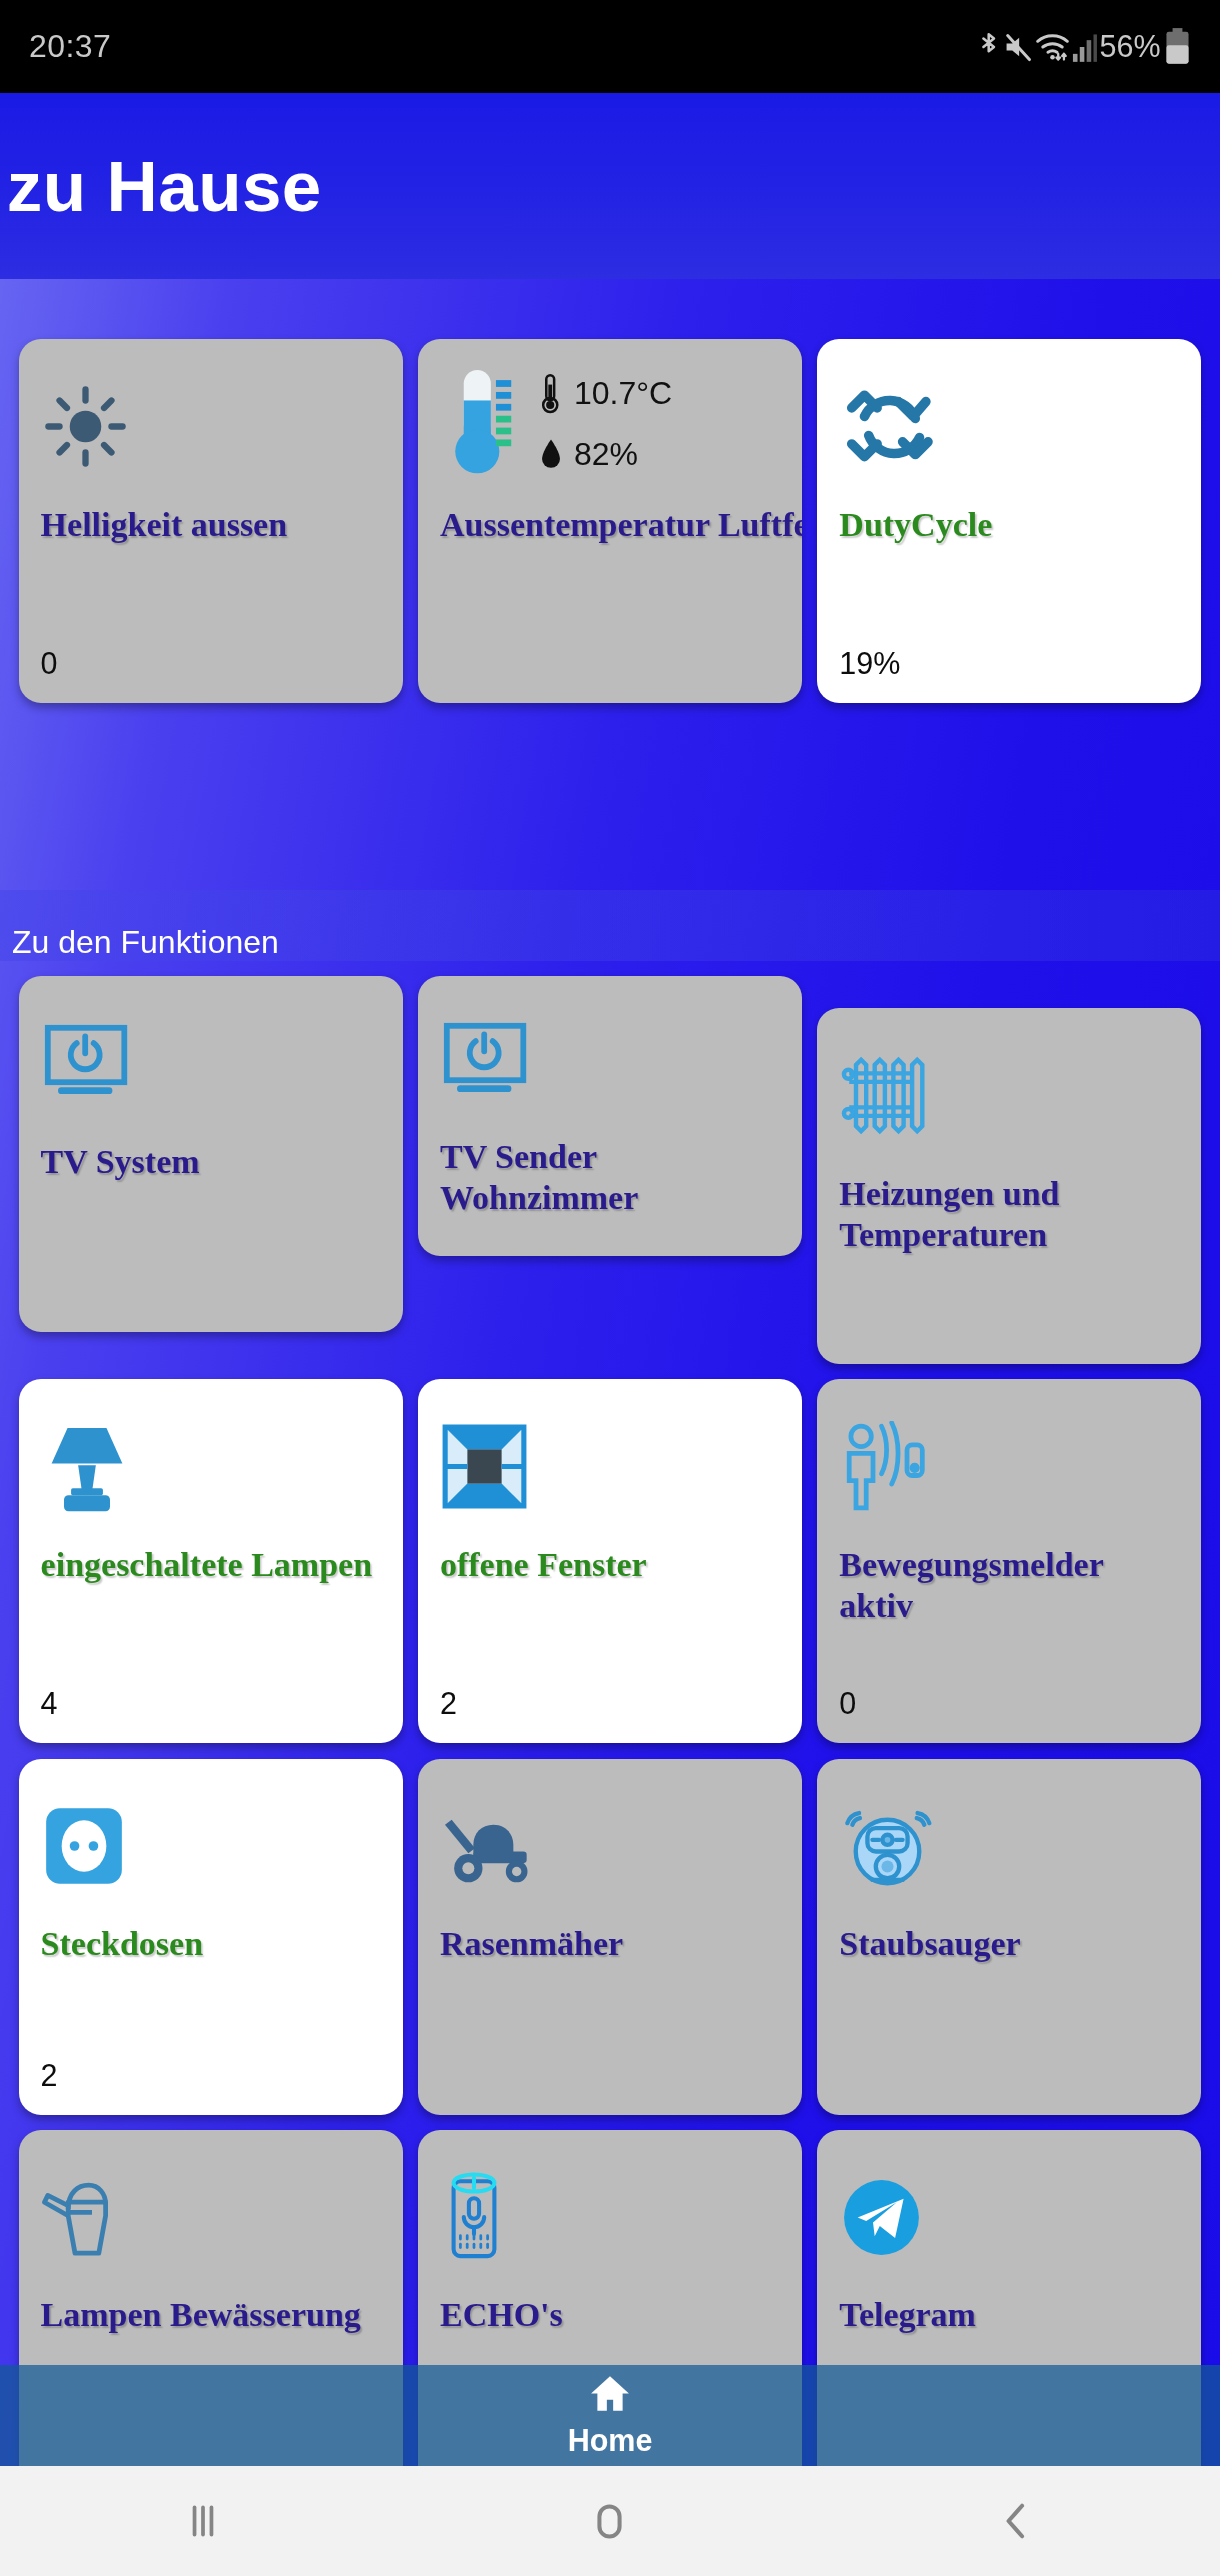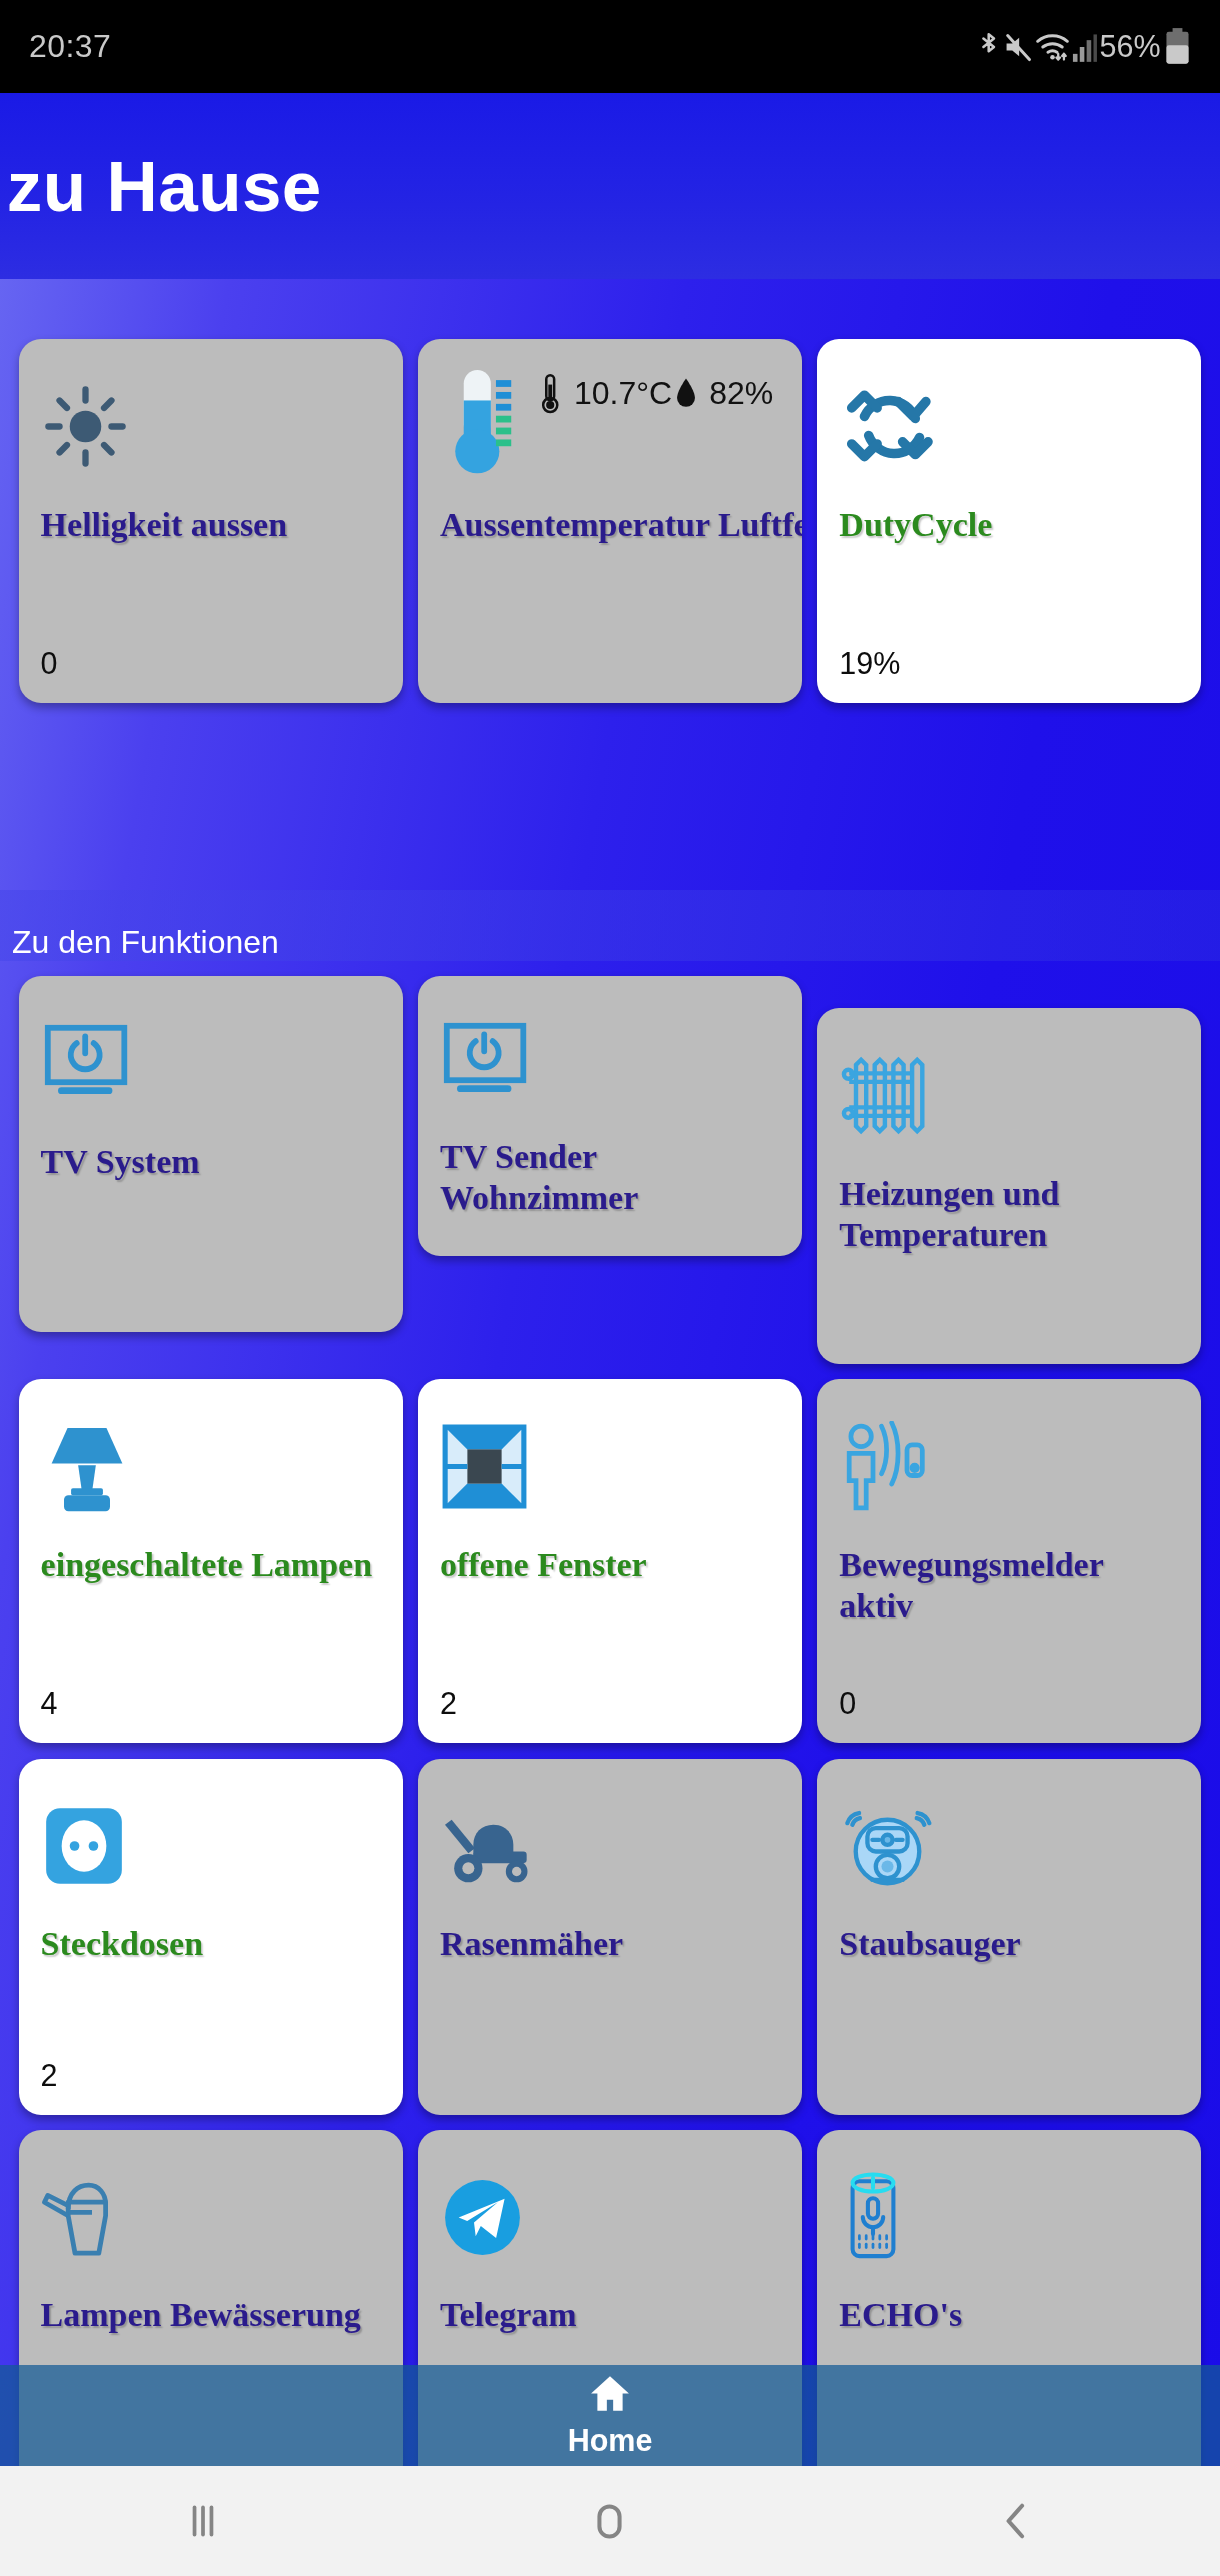--- a/index.html
+++ b/index.html
@@ -80,21 +80,21 @@
   }
   .card-title.blue  { color: #2a1b8c; }
   .card-title.green { color: #2b8a1e; }
   .card-title.wrap  { white-space: normal; }
 
   .card-value {
     font-size: 30.5px; color: #0d0d0d; margin-top: auto; padding-top: 15.3px;
   }
 
   
-  .readings { display: flex; gap: 3px; justify-content: center; }
+  .readings { display: flex; flex-direction: column; gap: 20px; justify-content: center; }
   .reading { display: flex; align-items: center; gap: 12px; }
   .reading span { font-size: 32px; color: #111; }
 
   .row1-icons { display: flex; align-items: flex-start; gap: 22px; height: 127px; }
 
   
   .tabbar {
     position: absolute; bottom: 0; left: 0; width: 1220px; height: 101px;
     background: rgba(20,90,150,.72);
     display: flex; align-items: center; justify-content: center;
@@ -395,31 +395,20 @@
             <path d="M16 18L4 12l-2 4 14 8"></path>
             <line x1="16" y1="22" x2="30" y2="22"></line>
           </svg>
         </div>
         <div class="card-title blue wrap">Lampen Bewässerung</div>
         <div class="card-value"></div>
       </div>
 
       <div class="card gray" style="height:356px;">
         <div class="card-icon">
-          <svg width="85" height="85" viewBox="0 0 50 50">
-            <circle cx="25" cy="25" r="22" fill="#199ee0"></circle>
-            <path d="M11 25l27-11-5 23-9-7-3 6-1-8 14-12-18 11z" fill="#fff"></path>
-          </svg>
-        </div>
-        <div class="card-title blue wrap">Telegram</div>
-        <div class="card-value"></div>
-      </div>
-
-      <div class="card gray" style="height:356px;">
-        <div class="card-icon">
           <svg width="68" height="92" viewBox="0 0 40 54" fill="none" stroke="#1f7fd0" stroke-width="2.4">
             <rect x="8" y="6" width="24" height="44" rx="4"></rect>
             <ellipse cx="20" cy="7" rx="12" ry="5" stroke="#27dcf0"></ellipse>
             <path d="M20 4v6" stroke="#27dcf0" stroke-linecap="round"></path>
             <rect x="17" y="16" width="6" height="12" rx="3"></rect>
             <path d="M14 27a6 6 0 0 0 12 0" stroke-linecap="round"></path>
             <line x1="20" y1="33" x2="20" y2="37" stroke-linecap="round"></line>
             <g stroke-width="1.6" stroke-linecap="round">
               <line x1="12" y1="38" x2="12" y2="40"></line>
                 <line x1="16" y1="38" x2="16" y2="40"></line>
@@ -430,20 +419,31 @@
                 <line x1="16" y1="43" x2="16" y2="45"></line>
               <line x1="20" y1="43" x2="20" y2="45"></line>
                 <line x1="24" y1="43" x2="24" y2="45"></line>
               <line x1="28" y1="43" x2="28" y2="45"></line>
             </g>
           </svg>
         </div>
         <div class="card-title blue wrap">ECHO's</div>
         <div class="card-value"></div>
       </div>
+
+      <div class="card gray" style="height:356px;">
+        <div class="card-icon">
+          <svg width="85" height="85" viewBox="0 0 50 50">
+            <circle cx="25" cy="25" r="22" fill="#199ee0"></circle>
+            <path d="M11 25l27-11-5 23-9-7-3 6-1-8 14-12-18 11z" fill="#fff"></path>
+          </svg>
+        </div>
+        <div class="card-title blue wrap">Telegram</div>
+        <div class="card-value"></div>
+      </div>
     </div>
 
     <div class="tabbar">
       <div class="tab">
         <span>
           <svg width="46" height="41" viewBox="0 0 28 26" fill="#fff">
             <path d="M14 2L2 13h4v11h6v-7h4v7h6V13h4z"></path>
           </svg>
         </span>
         <span class="tab-label">Home</span>

